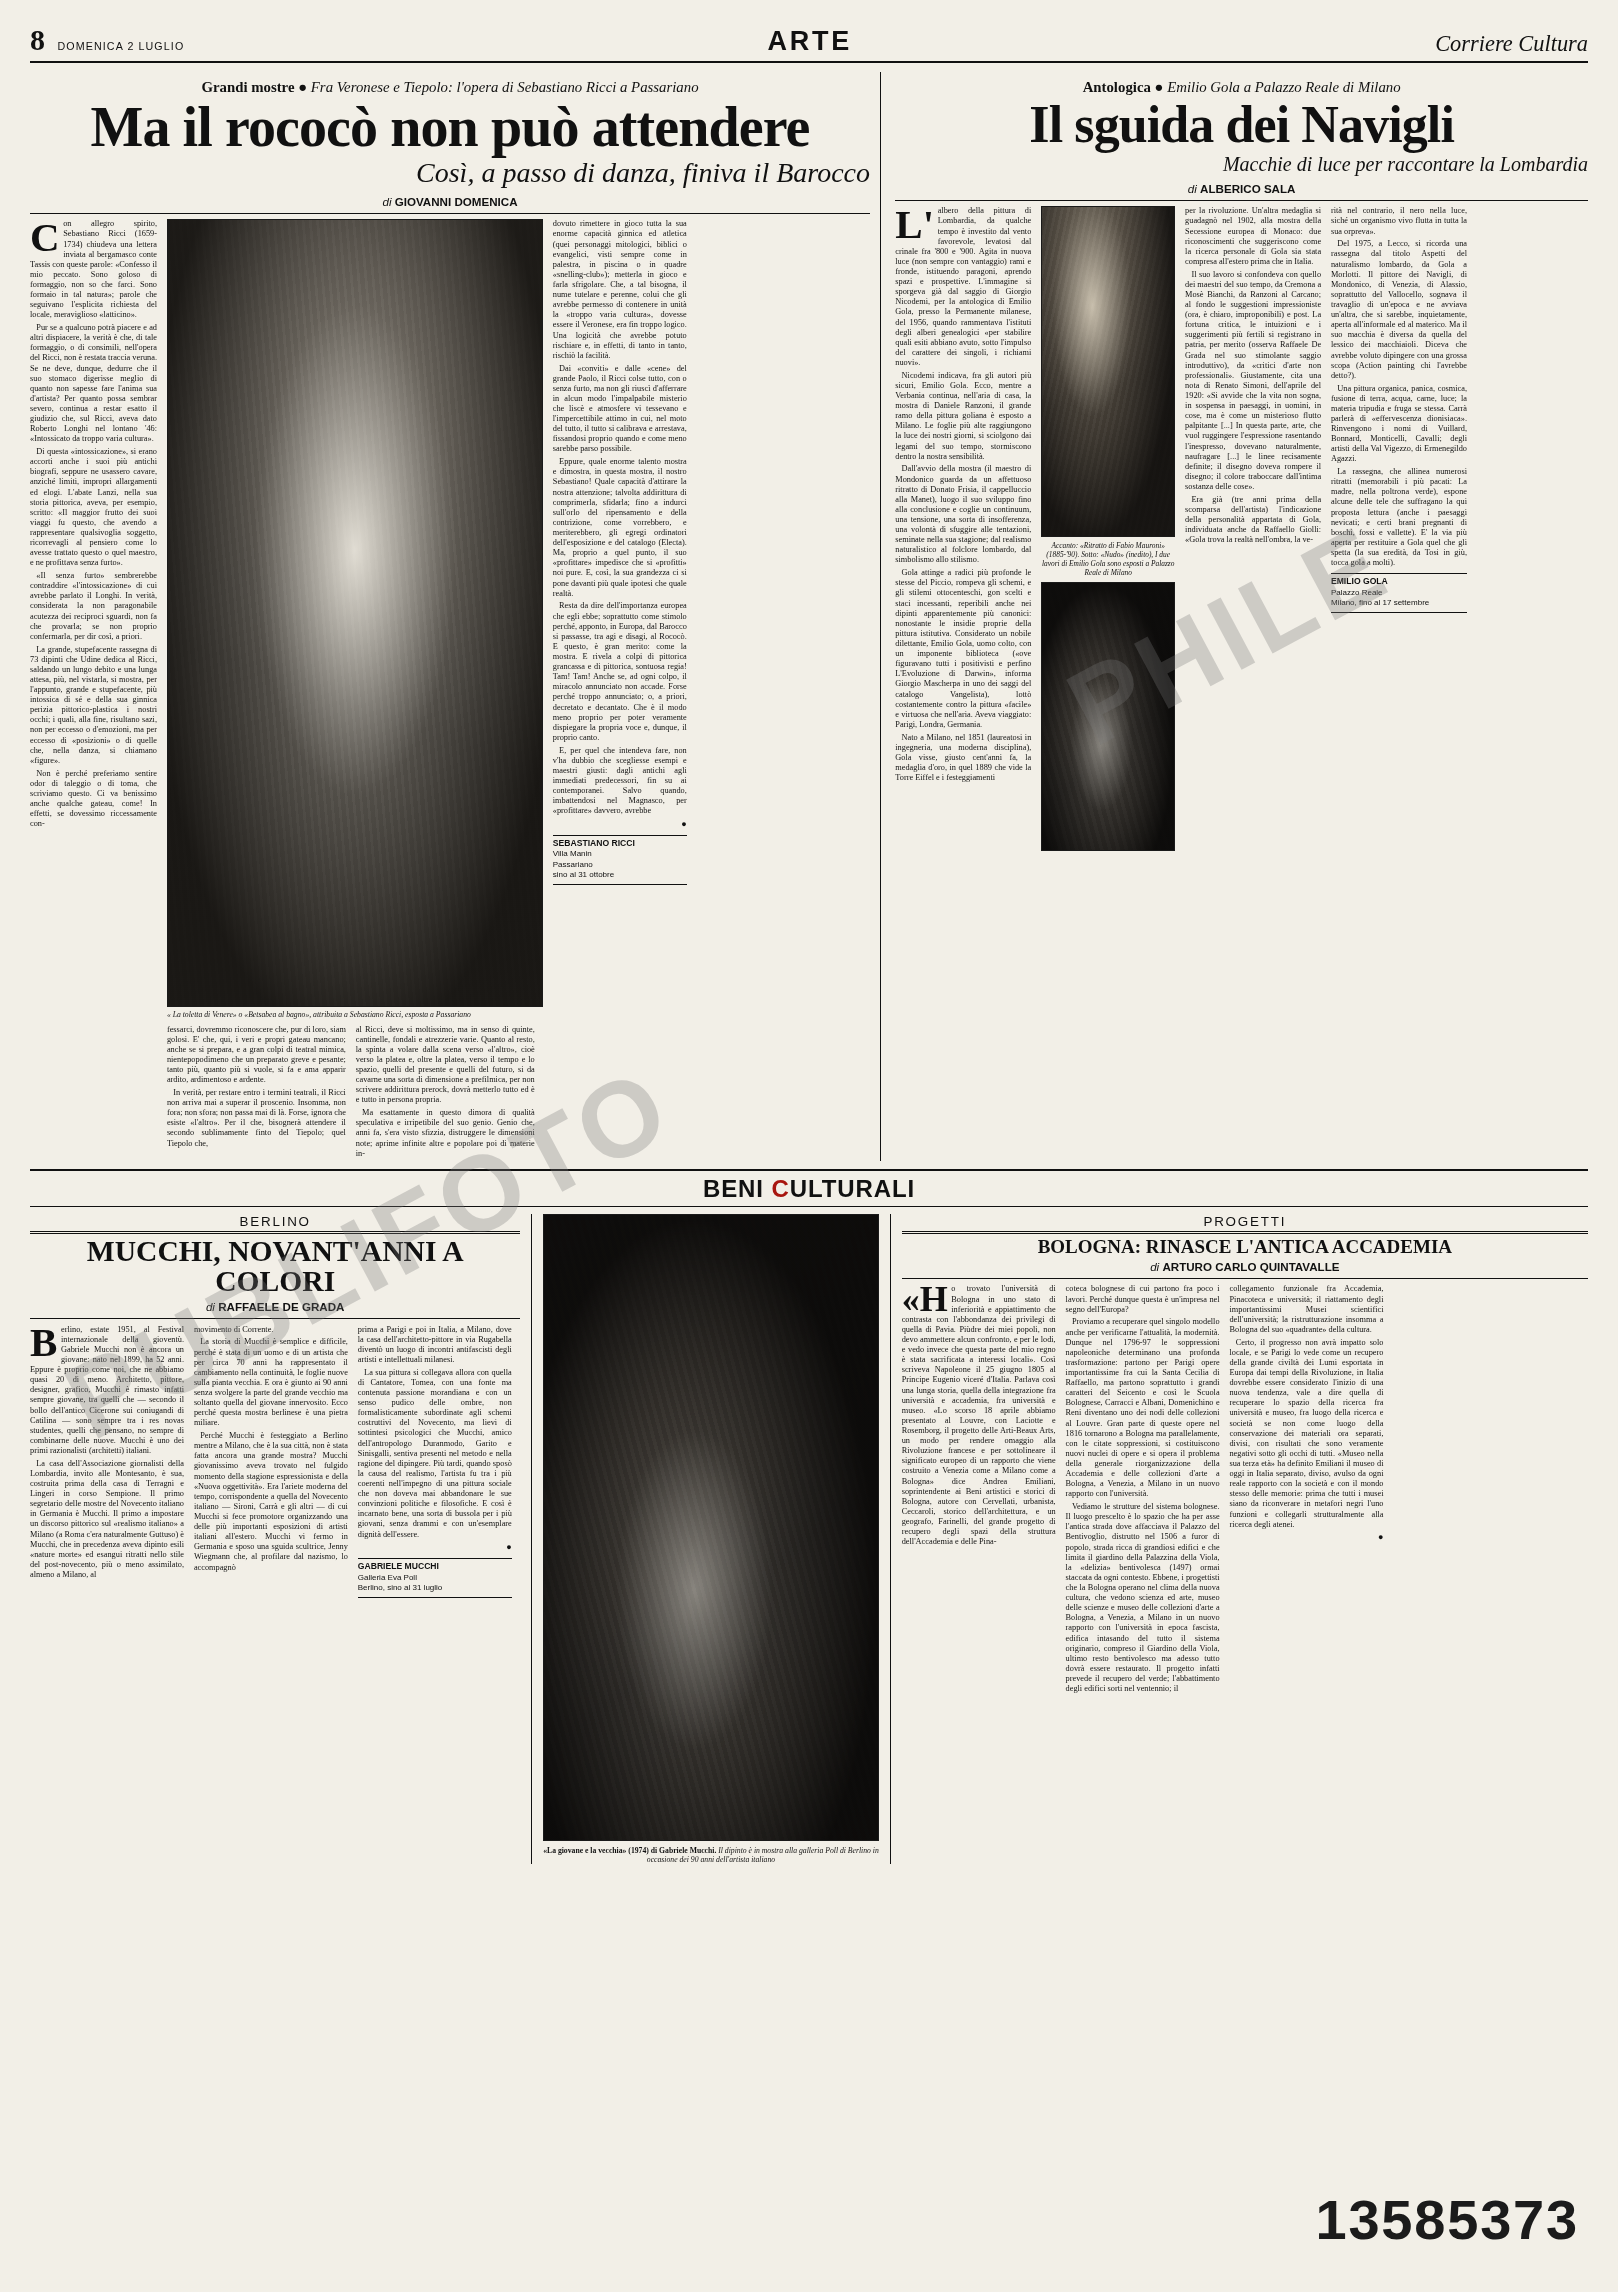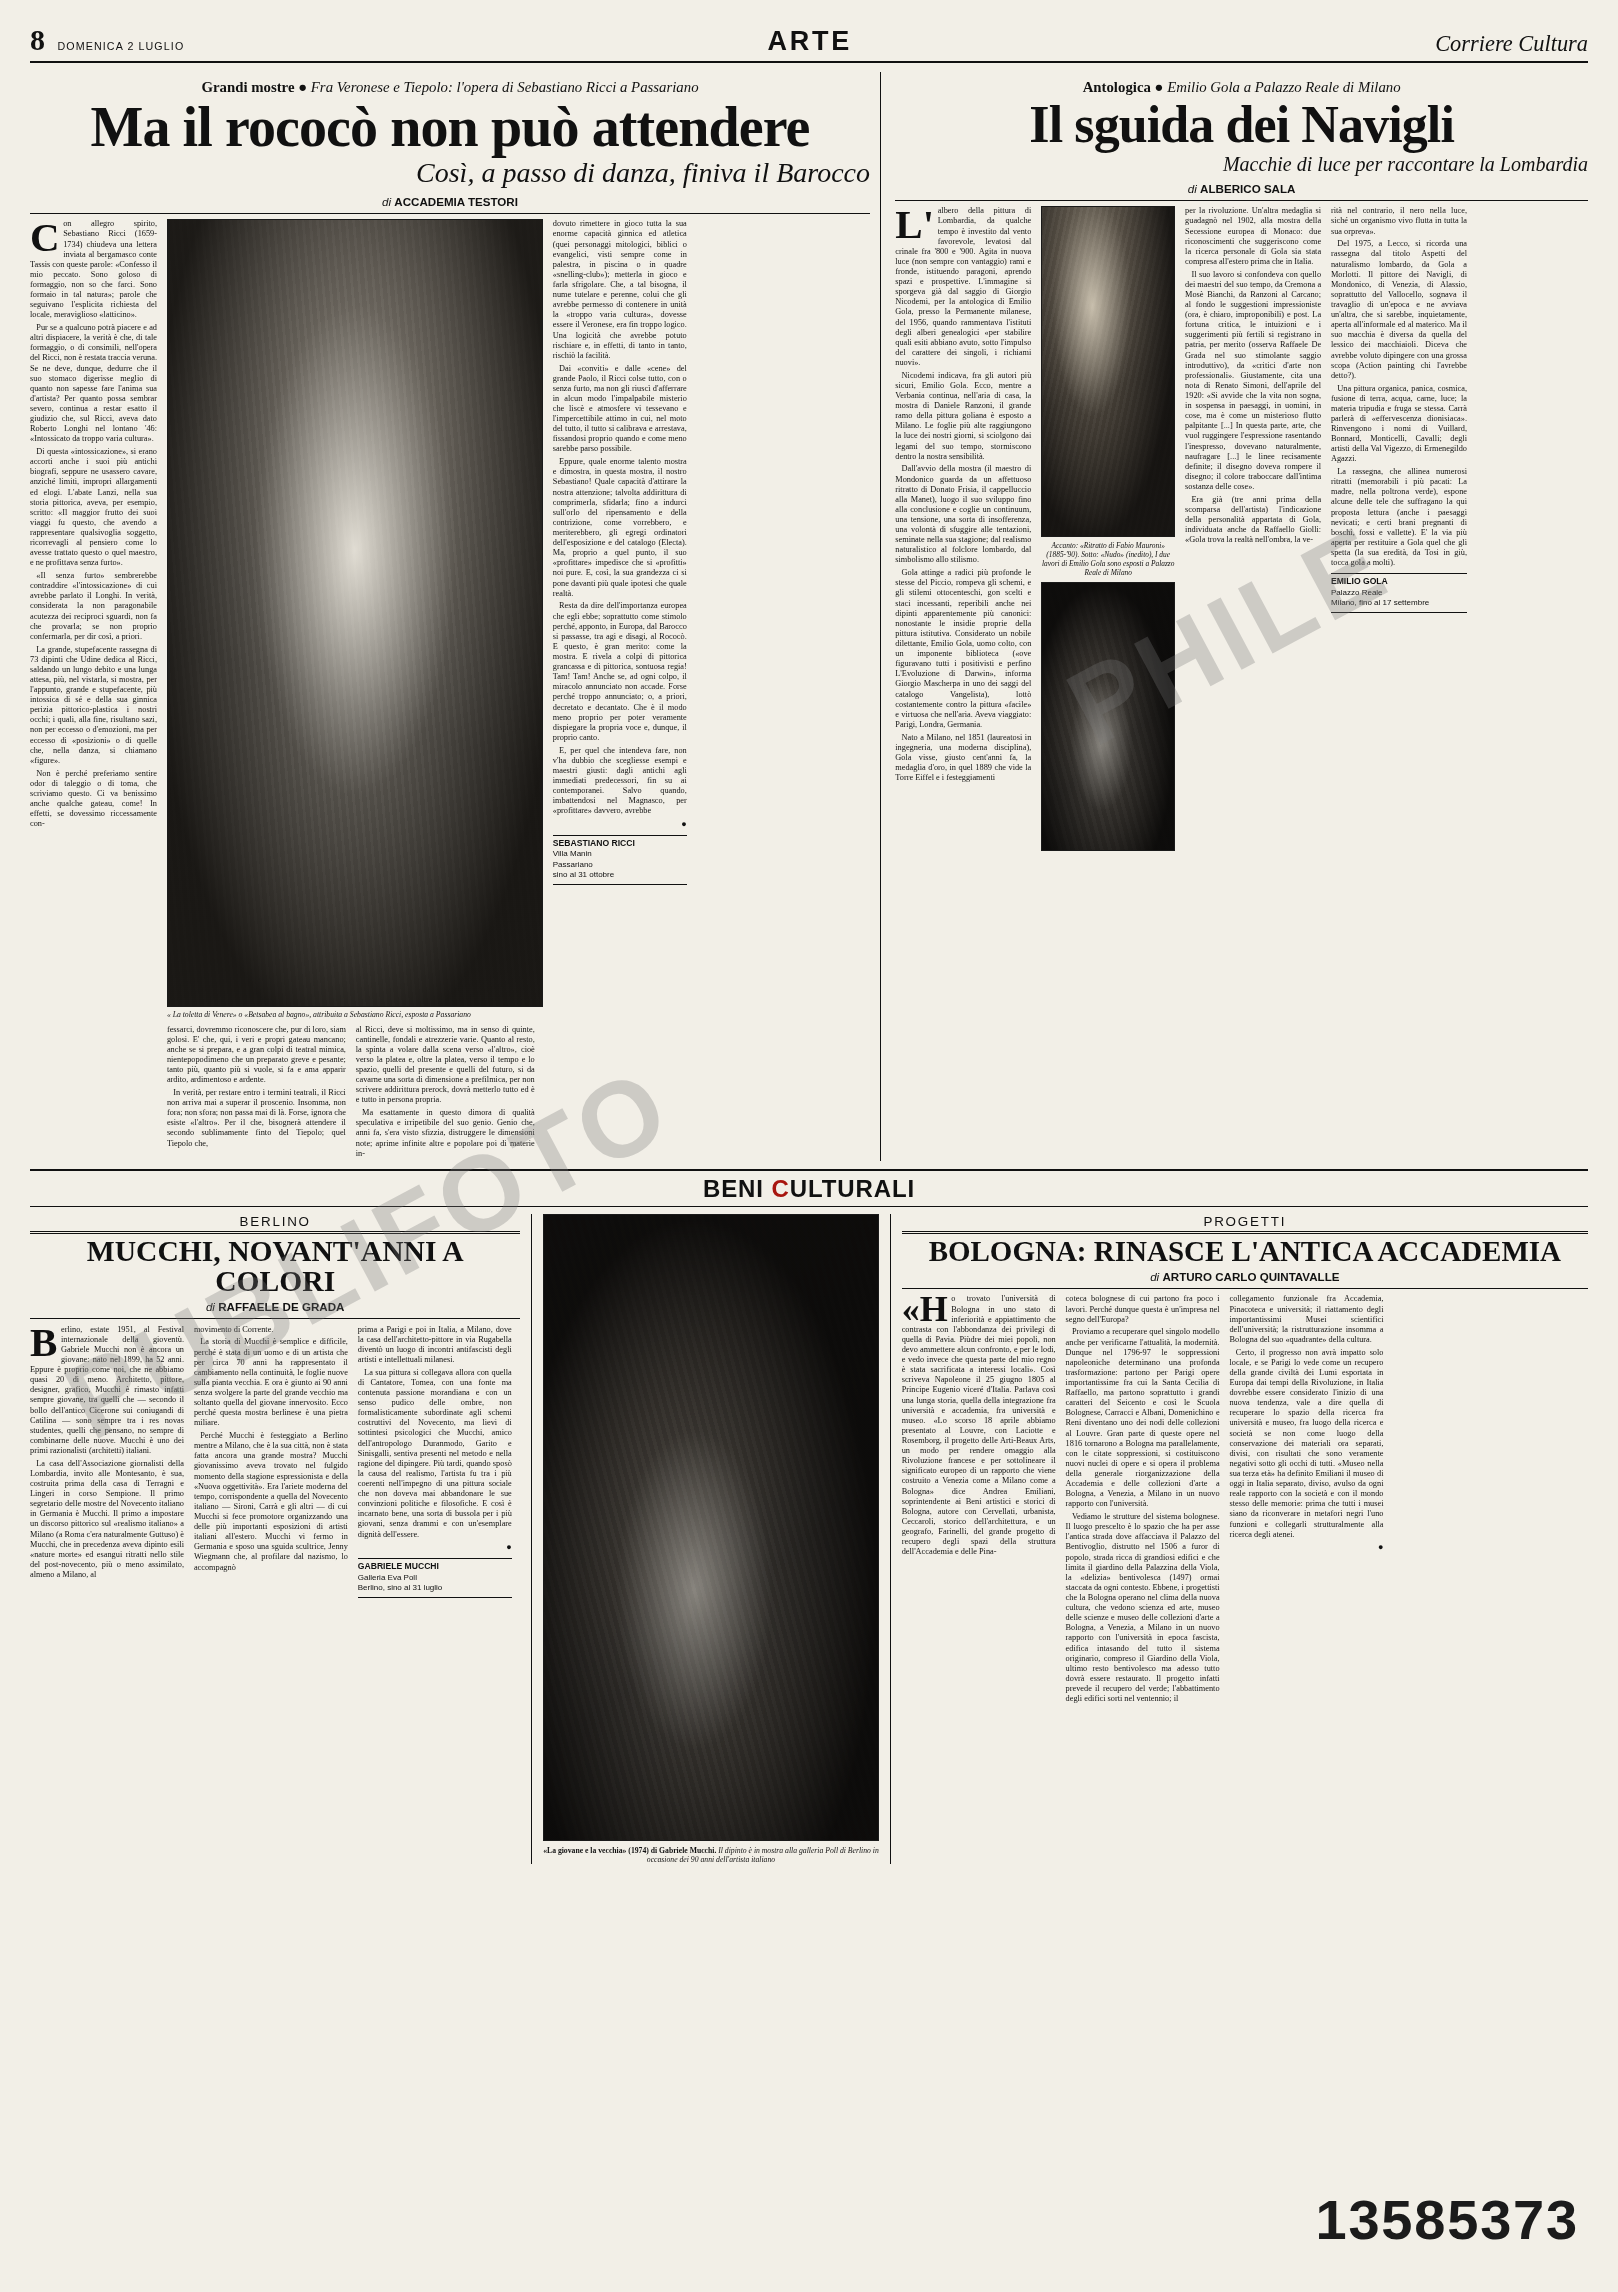--- a/index.html
+++ b/index.html
@@ -125,21 +125,21 @@
   .b-left { width:502px; padding-right:10.7px; border-right:0.9px solid #111;}
   .b-mid  { width:358px; padding:0 10.7px; }
   .b-right{ flex:1; padding-left:10.7px; border-left:0.9px solid #111;}
 
   .sect-label {
     text-align:center; font-size:13.4px; letter-spacing:1.8px;
     font-family:"Liberation Sans",sans-serif; margin-bottom:0;
   }
   .dbl-rule { border-top:0.9px solid #111; border-bottom:0.9px solid #111; height:2.7px; margin:1.8px 0 3.6px 0;}
   .head2 { text-align:center; font-weight:bold; font-size:29.6px; font-family:"Liberation Serif",serif; line-height:1; }
-  .head2.sm { font-size:29px; }
+  .head2.sm { font-size:19px; }
 
   .quotecap::first-letter {
     float:left; font-size:36px; line-height:27px; padding:1.8px 3.6px 0 0;
     font-weight:bold;
   }
 
   
   .wm {
     position:absolute; font-family:"Liberation Sans",sans-serif;
     font-weight:bold; color:rgba(120,120,120,.30);
@@ -171,21 +171,21 @@
 
     <div class="col-left">
       <div class="kicker">
         <b>Grandi mostre</b>
         <span class="dot">●</span>
         <span>Fra Veronese e Tiepolo: l'opera di Sebastiano Ricci a Passariano</span>
       </div>
       <div class="headline big">Ma il rococò non può attendere</div>
       <div class="subhead">Così, a passo di danza, finiva il Barocco</div>
       <div class="byline">
-        <span>di </span><b>ACCADEMIA TESTORI</b>
+        <span>di </span><b>GIOVANNI DOMENICA</b>
       </div>
       <div class="rule"></div>
 
       <div class="cols">
         <div class="tcol" style="width:127px">
           <p class="first dropcap">Con allegro spirito, Sebastiano Ricci (1659-1734) chiudeva una lettera inviata al bergamasco conte Tassis con queste parole: «Confesso il mio peccato. Sono goloso di formaggio, non so che farci. Sono formaio in tal natura»; parole che seguivano l'esplicita richiesta del locale, meraviglioso «latticino».</p>
           <p>Pur se a qualcuno potrà piacere e ad altri dispiacere, la verità è che, di tale formaggio, o di consimili, nell'opera del Ricci, non è restata traccia veruna. Se ne deve, dunque, dedurre che il suo stomaco digerisse meglio di quanto non sapesse fare l'anima sua d'artista? Per quanto possa sembrar severo, continua a restar esatto il giudizio che, sul Ricci, aveva dato Roberto Longhi nel lontano '46: «Intossicato da troppo varia cultura».</p>
           <p>Di questa «intossicazione», si erano accorti anche i suoi più antichi biografi, seppure ne usassero cavare, anziché limiti, impropri allargamenti ed elogi. L'abate Lanzi, nella sua storia pittorica, aveva, per esempio, scritto: «Il maggior frutto dei suoi viaggi fu questo, che avendo a rappresentare qualsivoglia soggetto, ricorrevagli al pensiero come lo avesse trattato questo o quel maestro, e ne profittava senza furto».</p>
           <p>«Il senza furto» sembrerebbe contraddire «l'intossicazione» di cui avrebbe parlato il Longhi. In verità, considerata la non paragonabile acutezza dei reciproci sguardi, non fa che provarla; se non proprio confermarla, per dir così, a priori.</p>
           <p>La grande, stupefacente rassegna di 73 dipinti che Udine dedica al Ricci, saldando un lungo debito e una lunga attesa, più, nel vistarla, si mostra, per l'appunto, grande e stupefacente, più intossica di sé e della sua ginnica perizia pittorico-plastica i nostri occhi; i quali, alla fine, risultano sazi, non per eccesso o d'emozioni, ma per eccesso di «posizioni» o di quelle che, nella danza, si chiamano «figure».</p>

